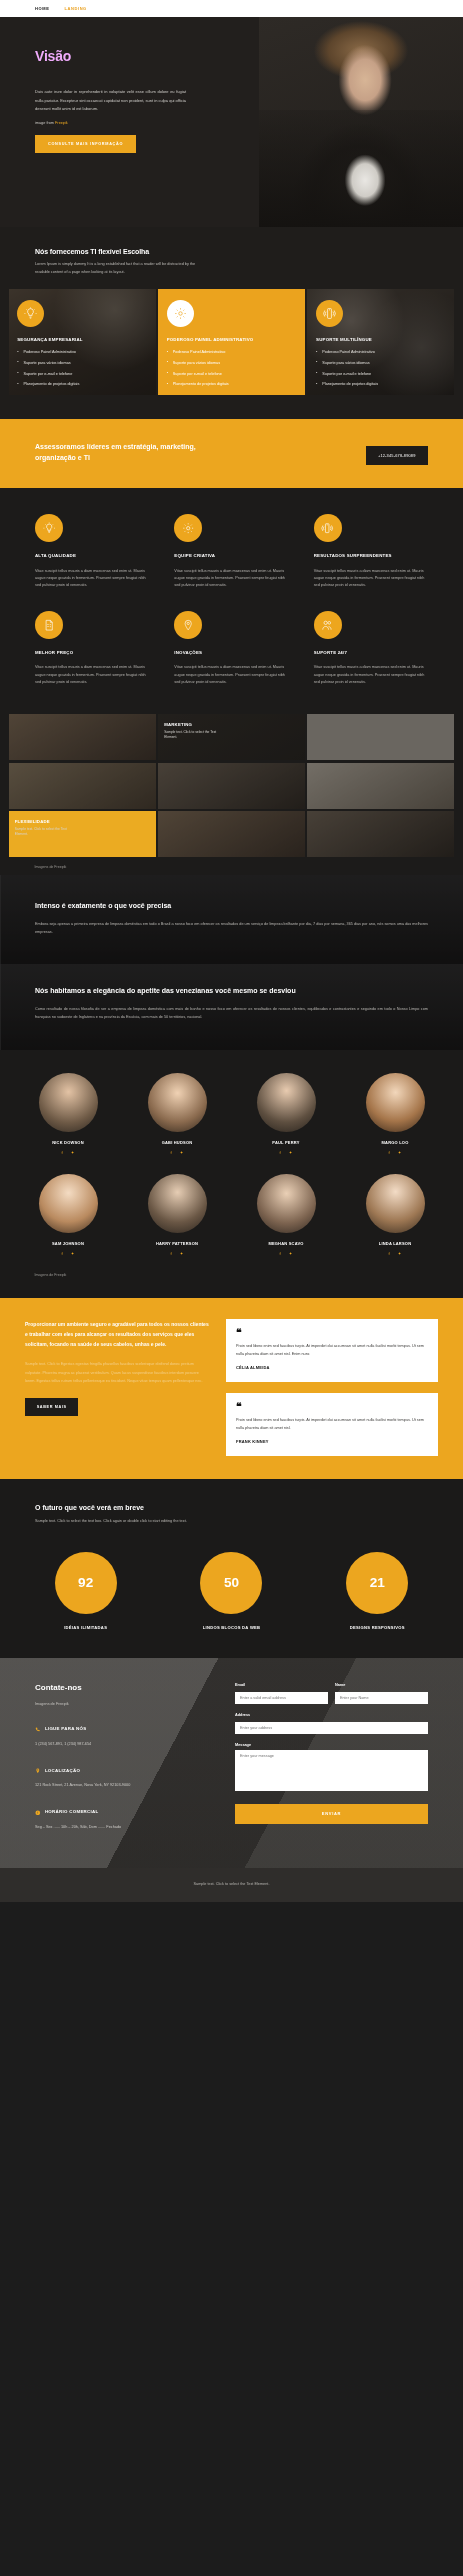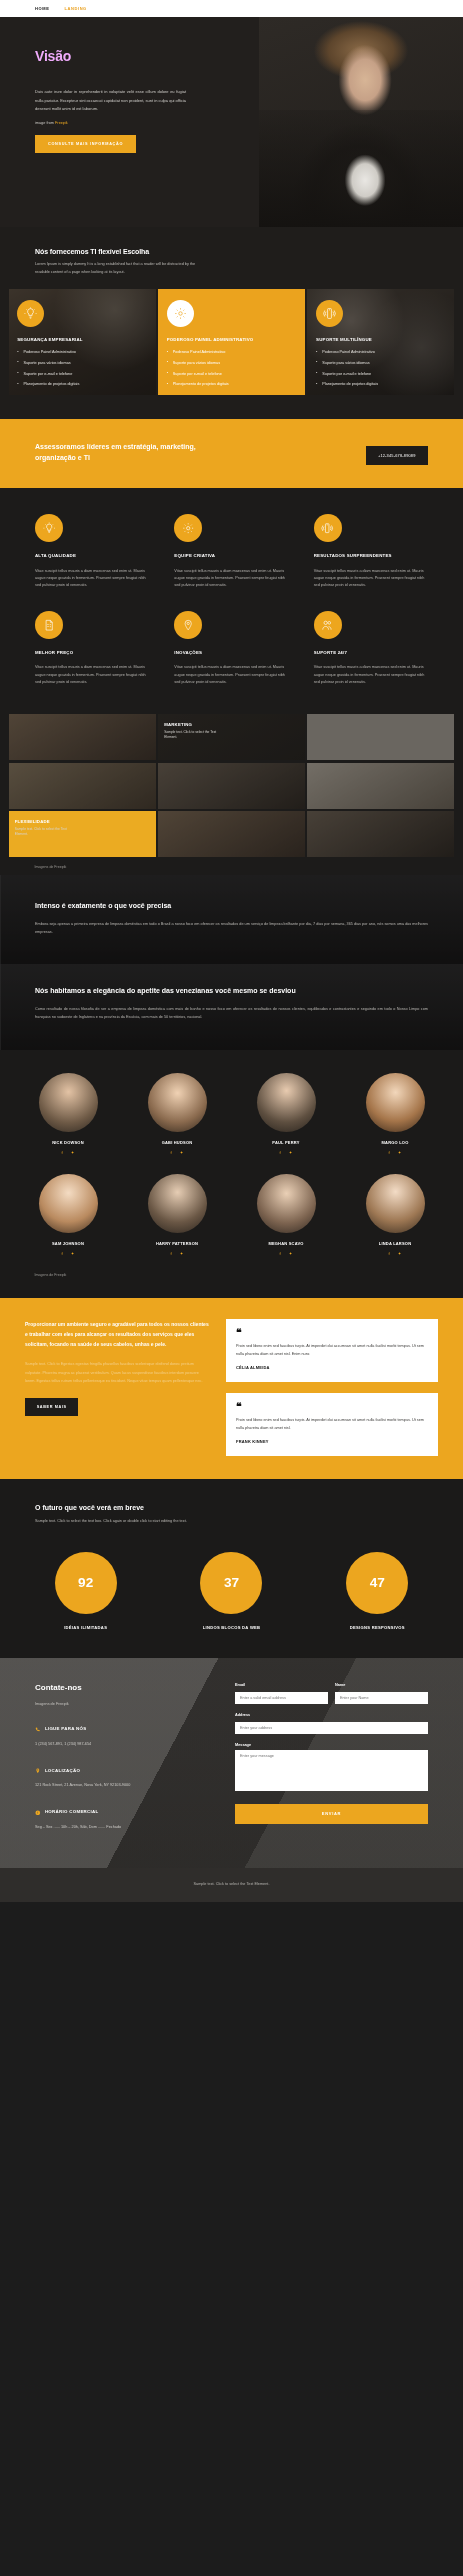--- a/index.html
+++ b/index.html
@@ -516,25 +516,25 @@
   <div class="future">
     <h2>O futuro que você verá em breve</h2>
     <p>Sample text. Click to select the text box. Click again or double click to start editing the text.</p>
   </div>
   <div class="counters">
     <div class="counter">
       <div class="cbubble">92</div>
       <h5>IDÉIAS ILIMITADAS</h5>
     </div>
     <div class="counter">
-      <div class="cbubble">37</div>
+      <div class="cbubble">50</div>
       <h5>LINDOS BLOCOS DA WEB</h5>
     </div>
     <div class="counter">
-      <div class="cbubble">47</div>
+      <div class="cbubble">21</div>
       <h5>DESIGNS RESPONSIVOS</h5>
     </div>
   </div>
 
   <div class="contact">
     <div class="contact-inner">
       <div class="c-left">
         <h2>Contate-nos</h2>
         <div class="imgcredit">Imagens de Freepik</div>
 

